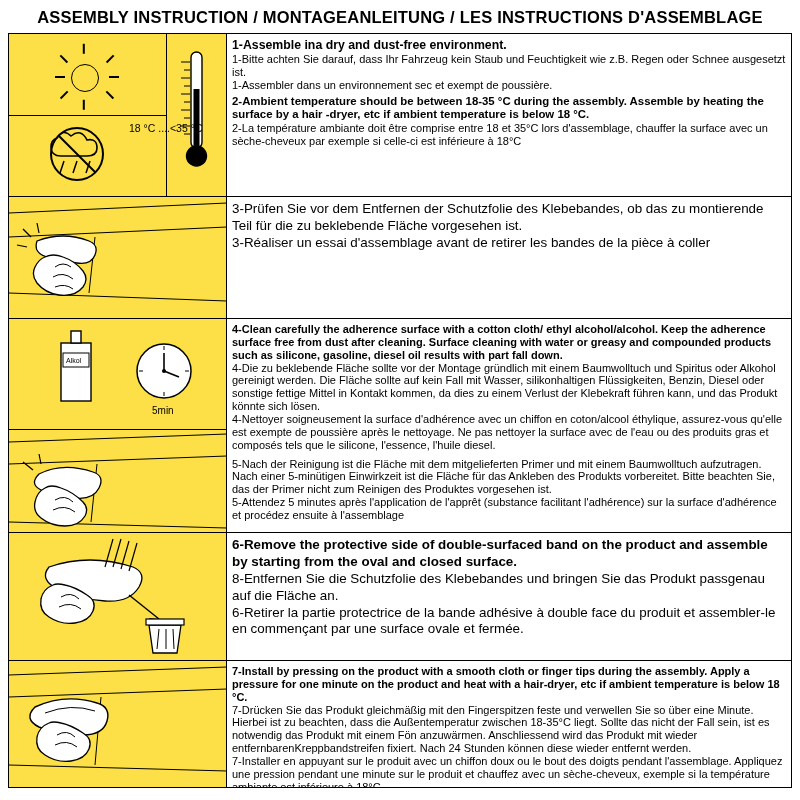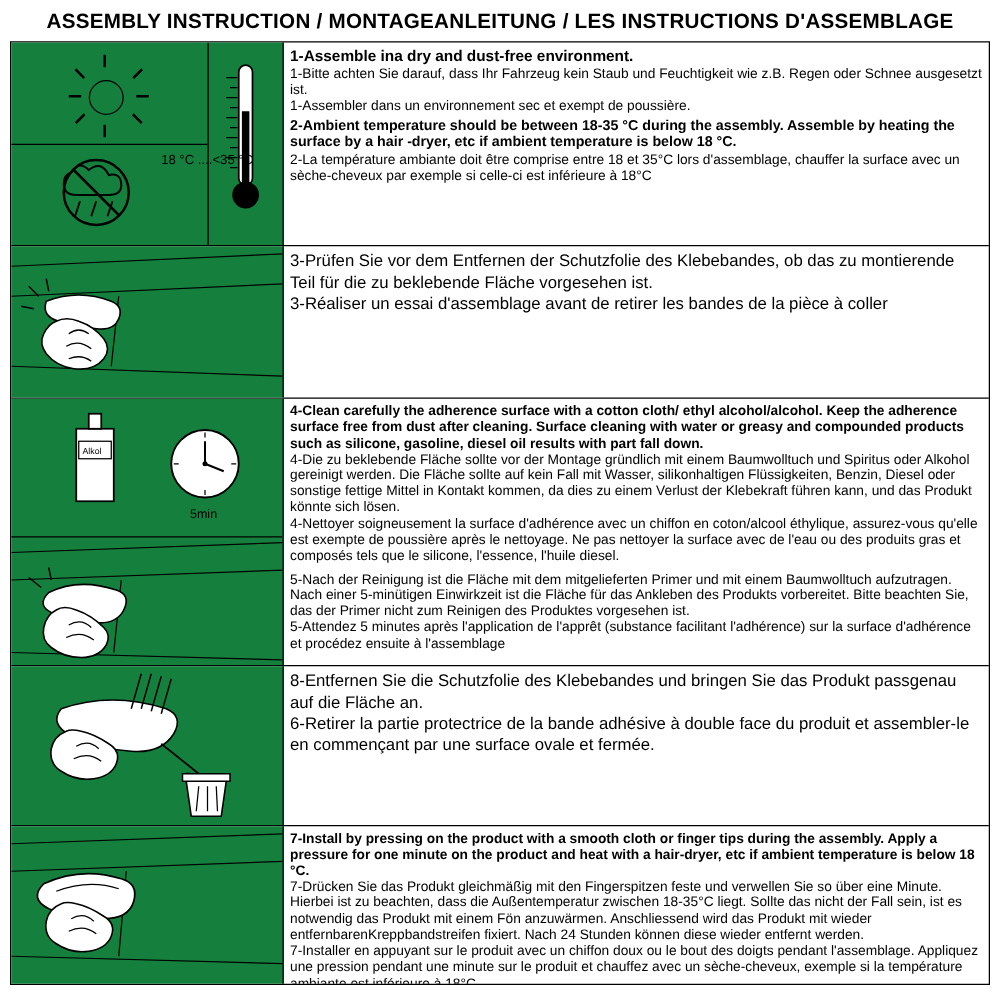--- a/index.html
+++ b/index.html
@@ -32,21 +32,21 @@
     box-sizing:border-box;
   }
   .row:last-child { border-bottom:none; }
   .pic {
     width:218px;
     min-width:218px;
     border-right:1px solid #000;
     box-sizing:border-box;
     position:relative;
     overflow:hidden;
-    background:#15803d;
+    background:#fde047;
   }
   .txt {
     flex:1;
     box-sizing:border-box;
     padding:4px 5px 5px 5px;
     overflow:hidden;
   }
   .en { font-weight:bold; }
   .l { display:block; }
   .s10 { font-size:11px; line-height:1.17; }
@@ -254,20 +254,21 @@
             <line x1="157" y1="96" x2="157" y2="116"></line>
             <line x1="164" y1="96" x2="165" y2="116"></line>
           </g>
 
           <path d="M44 52 q-10 4 -12 14 q-2 12 8 18 q12 8 26 6 q14 -2 18 -12 q4 -10 -6 -16 q-12 -8 -22 -10 q-8 -2 -12 0z" fill="#fff" stroke="#000" stroke-width="1.3"></path>
           <path d="M52 64 q10 -6 18 2" fill="none" stroke="#000" stroke-width="1"></path>
           <path d="M50 74 q12 -6 22 2" fill="none" stroke="#000" stroke-width="1"></path>
         </svg>
       </div>
       <div class="txt">
+        <span class="l s13 en">6-Remove the protective side of double-surfaced band on the product and assemble by starting from the oval and closed surface.</span>
         <span class="l s13">8-Entfernen Sie die Schutzfolie des Klebebandes und bringen Sie das Produkt passgenau auf die Fläche an.</span>
         <span class="l s13">6-Retirer la partie protectrice de la bande adhésive à double face du produit et assembler-le en commençant par une surface ovale et fermée.</span>
       </div>
     </div>
 
     <div class="row r5">
       <div class="pic">
         <svg width="218" height="125" style="position:absolute; left:0; top:0;">
           <path d="M0 14 L218 6" fill="none" stroke="#000" stroke-width="1"></path>
           <path d="M0 36 L218 28" fill="none" stroke="#000" stroke-width="1"></path>

